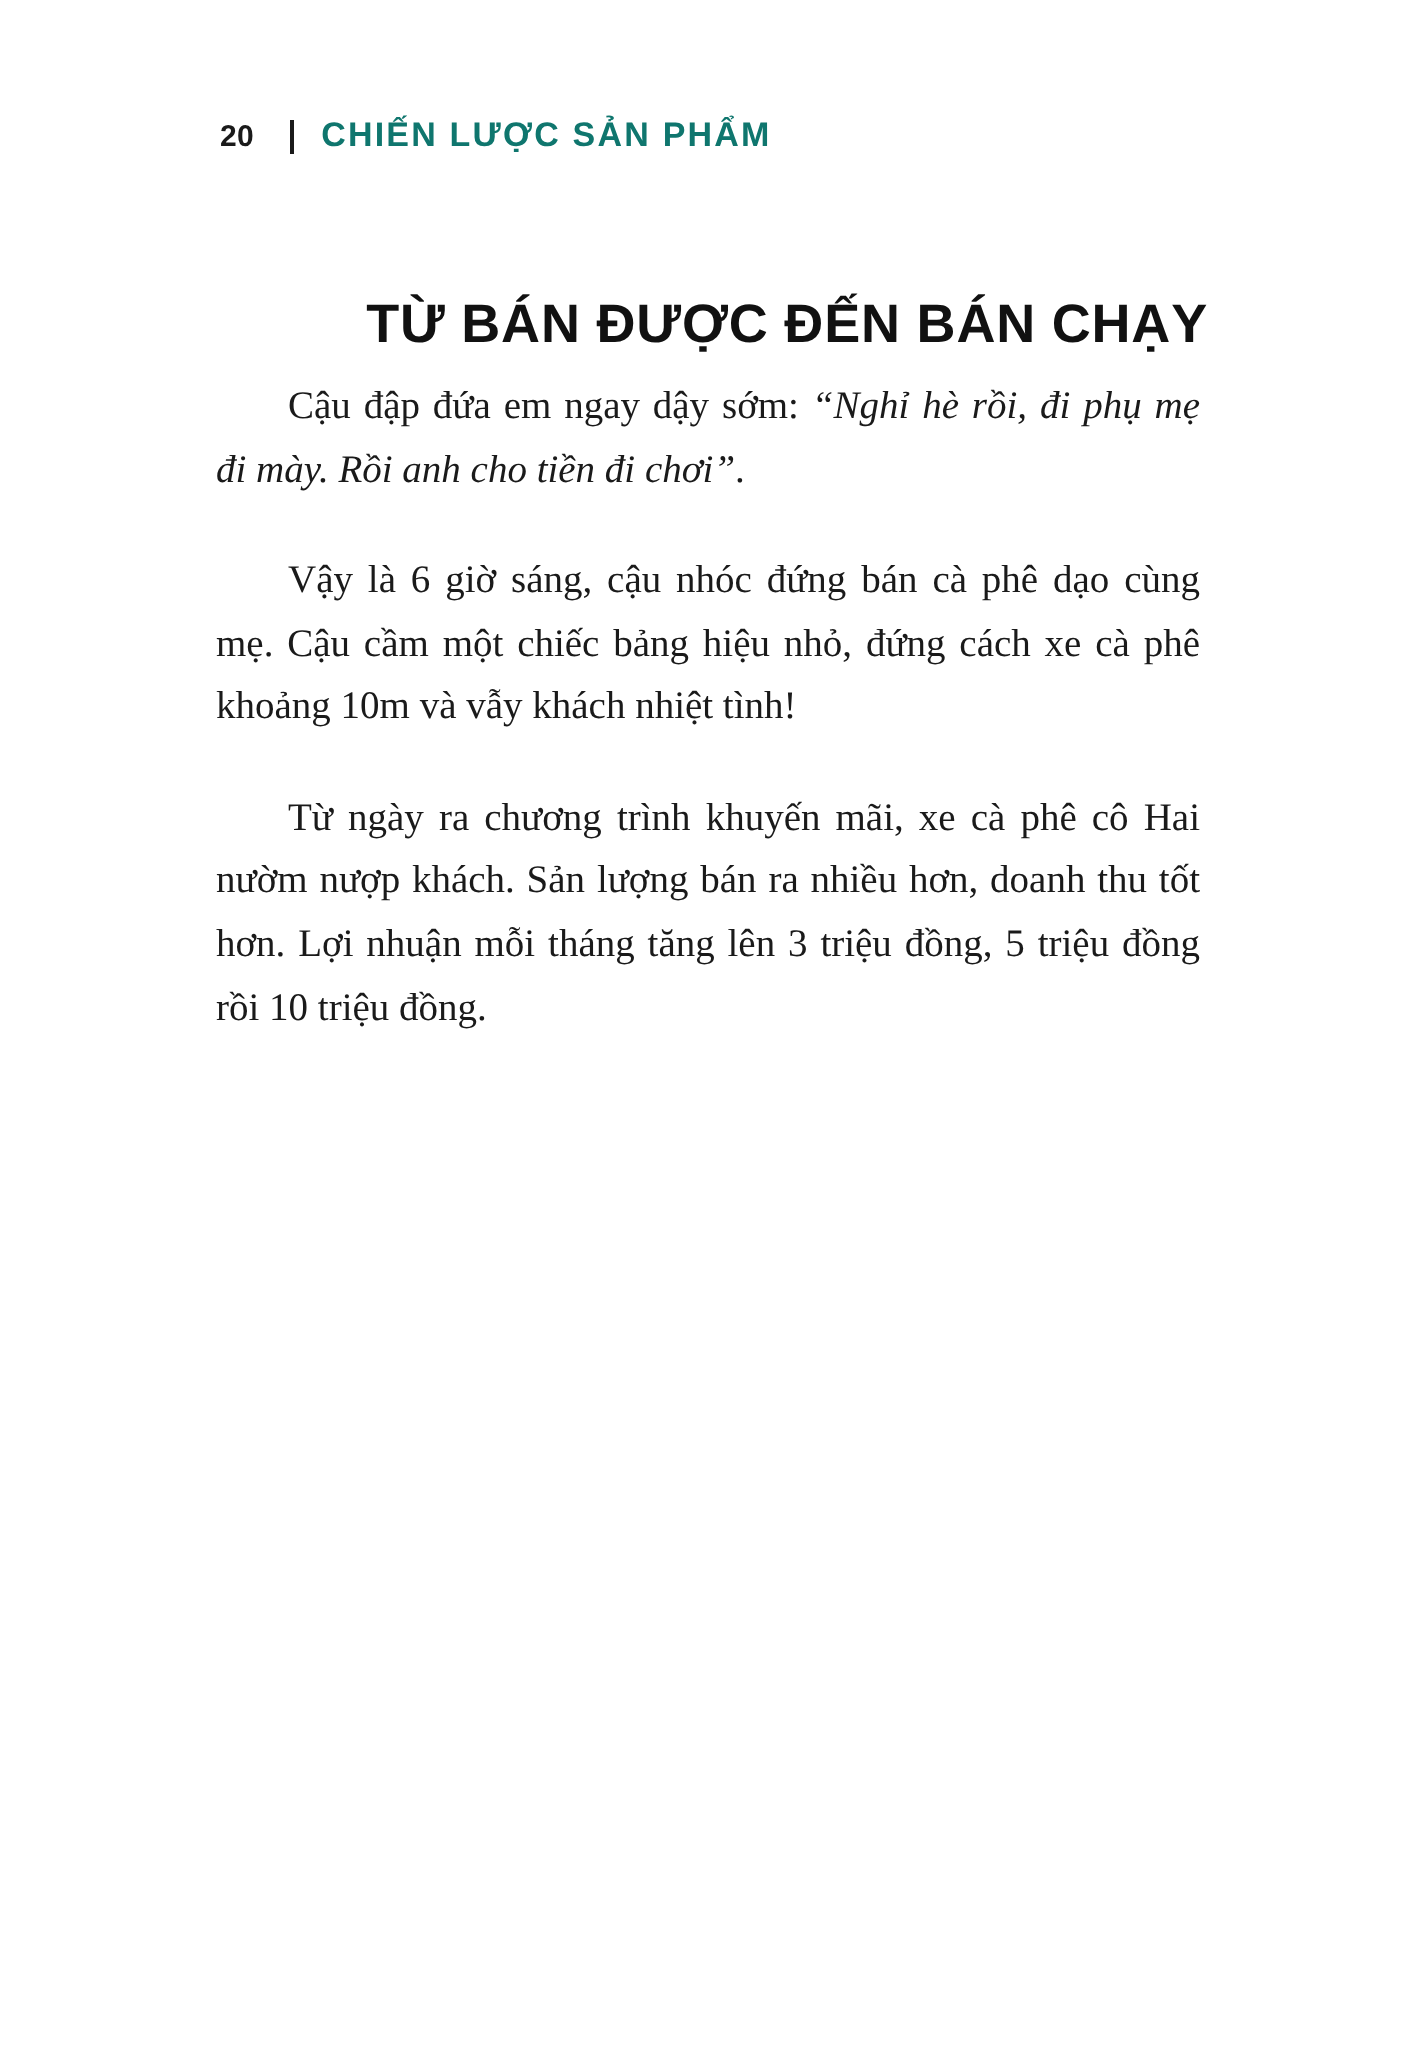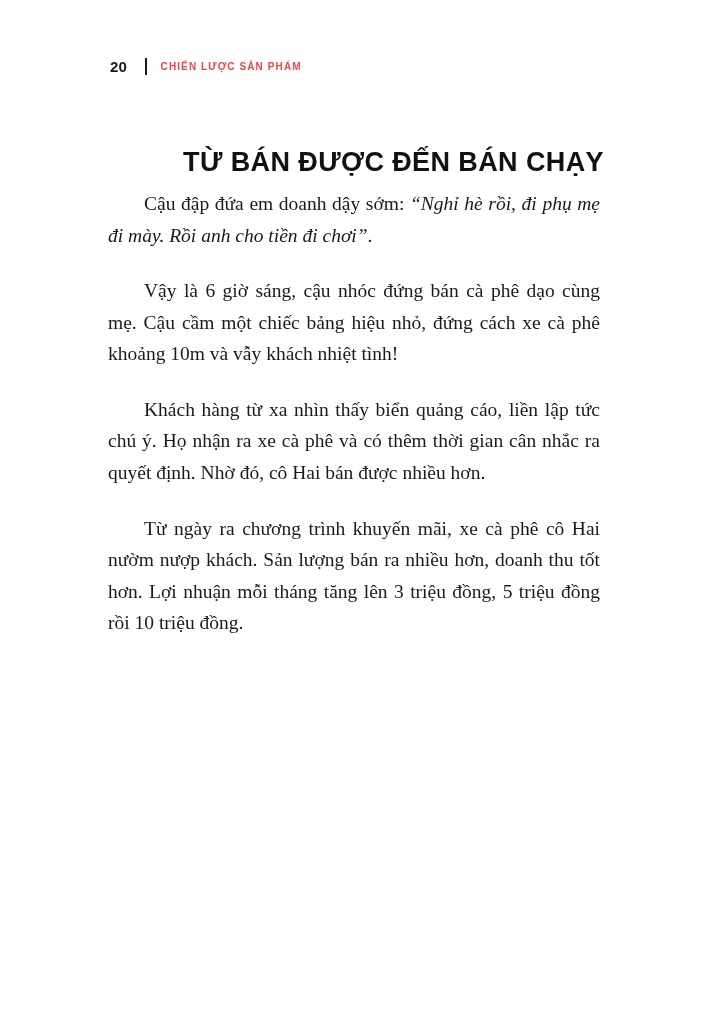--- a/index.html
+++ b/index.html
@@ -39,24 +39,24 @@
   }
   .head-rule {
     display: inline-block;
     width: 1.5px;
     height: 17px;
     background: #1a1a1a;
     margin: 0 14px 0 18px;
   }
   .head-title {
     font-family: "Liberation Sans", sans-serif;
-    font-size: 10px;
+    font-size: 17px;
     font-weight: 600;
     letter-spacing: 1.1px;
-    color: #ef4444;
+    color: #0f766e;
     text-transform: uppercase;
   }
   
   .chapter-title {
     position: absolute;
     top: 128px;
     left: 104px;
     width: 500px;
     text-align: right;
     font-family: "Liberation Sans", sans-serif;
@@ -95,19 +95,18 @@
 
   <div class="running-head">
     <span class="folio">20</span>
     <span class="head-rule"></span>
     <span class="head-title">CHIẾN LƯỢC SẢN PHẨM</span>
   </div>
 
   <h1 class="chapter-title">TỪ BÁN ĐƯỢC ĐẾN BÁN CHẠY</h1>
 
   <div class="body-text">
-      <p><span>Cậu đập đứa em doanh dậy sớm: </span><span class="it">“Nghỉ hè rồi, đi phụ mẹ đi mày. Rồi anh cho tiền đi chơi”</span><span>.</span></p>
+      <p><span>Cậu đập đứa em ngay dậy sớm: </span><span class="it">“Nghỉ hè rồi, đi phụ mẹ đi mày. Rồi anh cho tiền đi chơi”</span><span>.</span></p>
       <p class="para-gap"><span>Vậy là 6 giờ sáng, cậu nhóc đứng bán cà phê dạo cùng mẹ. Cậu cầm một chiếc bảng hiệu nhỏ, đứng cách xe cà phê khoảng 10m và vẫy khách nhiệt tình!</span></p>
-      <p class="para-gap"><span>Khách hàng từ xa nhìn thấy biển quảng cáo, liền lập tức chú ý. Họ nhận ra xe cà phê và có thêm thời gian cân nhắc ra quyết định. Nhờ đó, cô Hai bán được nhiều hơn.</span></p>
       <p class="para-gap"><span>Từ ngày ra chương trình khuyến mãi, xe cà phê cô Hai nườm nượp khách. Sản lượng bán ra nhiều hơn, doanh thu tốt hơn. Lợi nhuận mỗi tháng tăng lên 3 triệu đồng, 5 triệu đồng rồi 10 triệu đồng.</span></p>
     </div>
 
 </div>
 
 </body></html>

